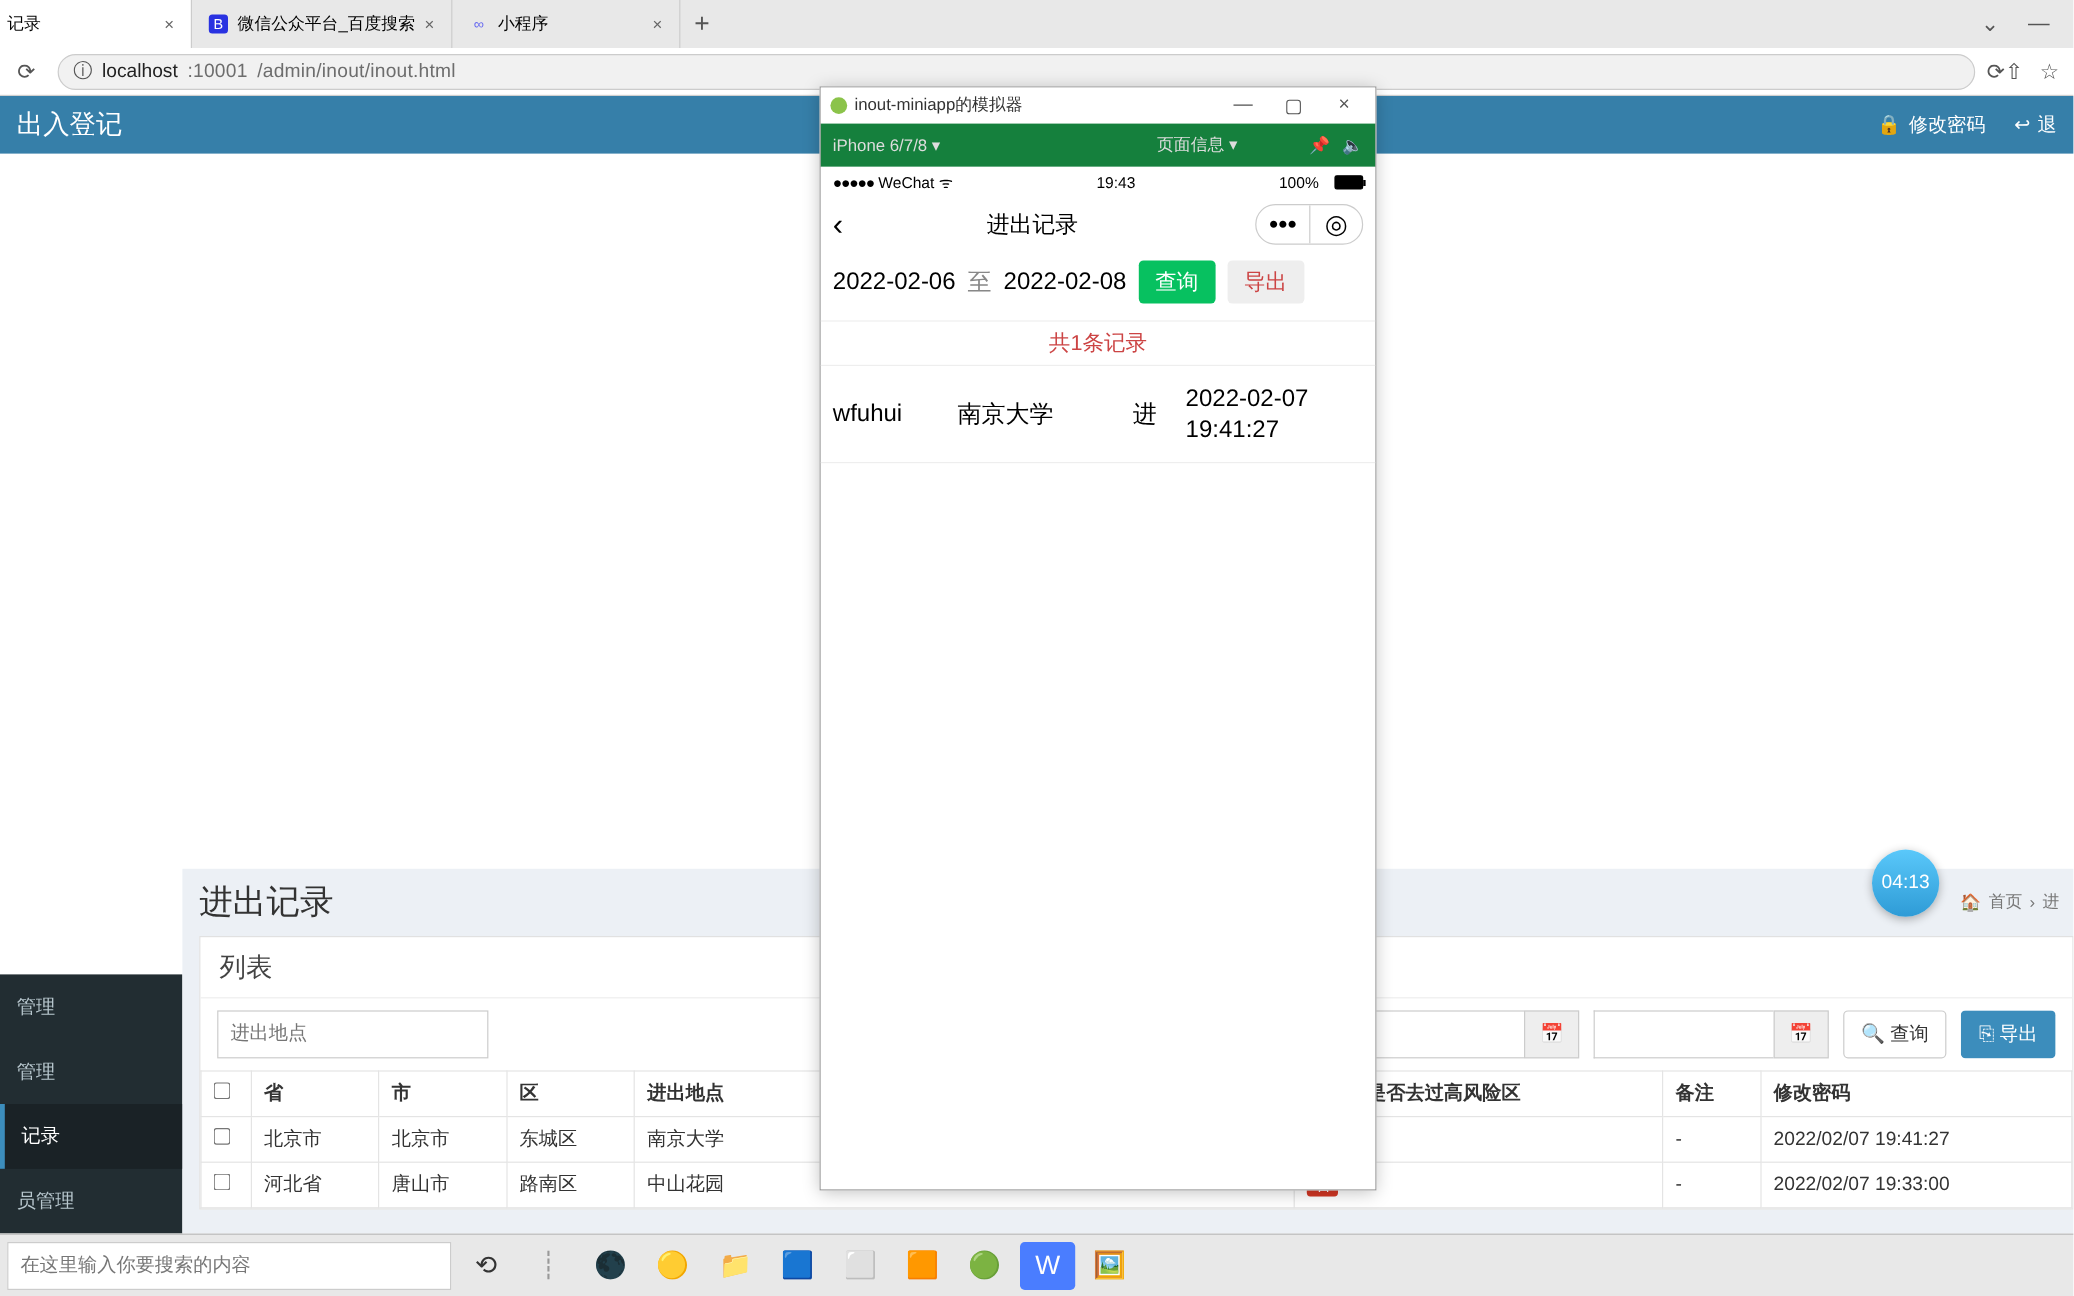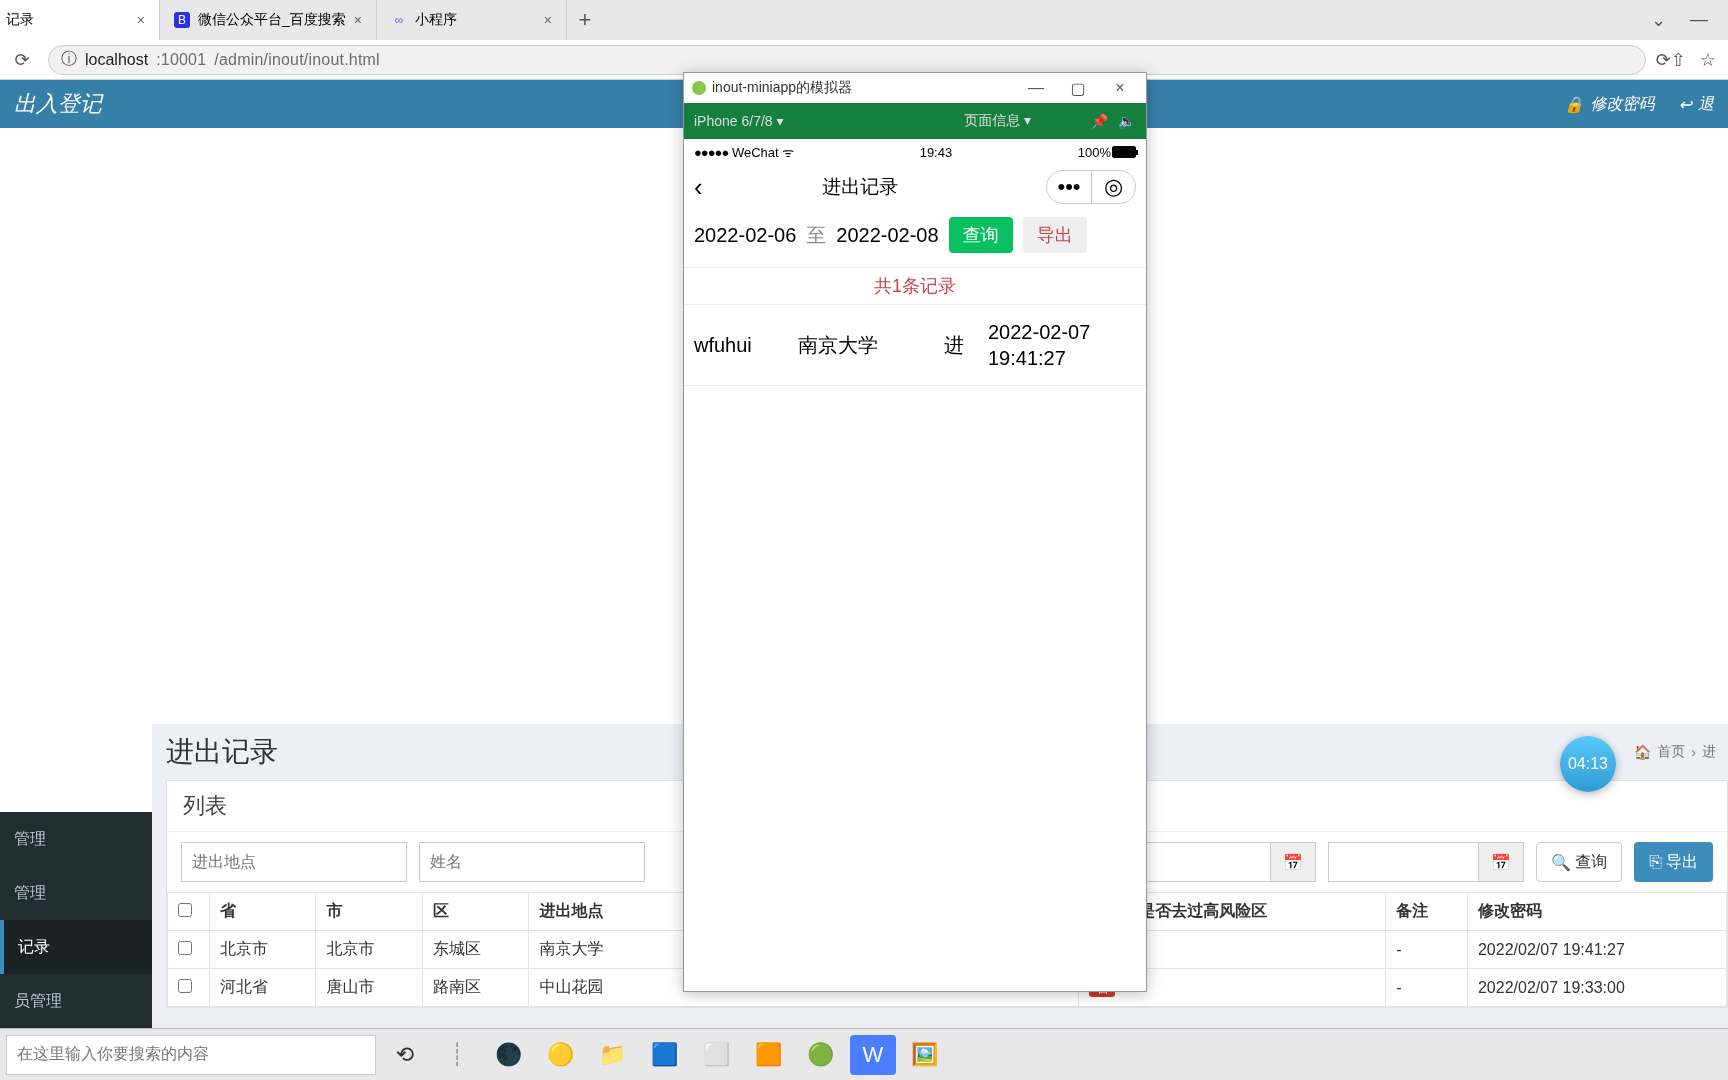--- a/index.html
+++ b/index.html
@@ -15,21 +15,21 @@
 .newtab{width:36px;color:#555;font-size:22px;display:flex;align-items:center;justify-content:center;}
 .winctrl{margin-left:auto;display:flex;gap:24px;padding-right:20px;color:#555;font-size:18px;}
 .addrbar{height:40px;background:#fff;border-bottom:1px solid #d0d0d0;display:flex;align-items:center;gap:10px;padding:0 6px;}
 .navicon{width:32px;height:32px;display:flex;align-items:center;justify-content:center;color:#555;font-size:18px;}
 .urlbox{flex:1;display:flex;align-items:center;gap:8px;border:1px solid #ccc;border-radius:18px;height:30px;padding:0 12px;color:#555;background:#f1f1f1;}
 .urlbox .host{color:#222;}
 .urlbox .path{color:#6d6d6d;letter-spacing:.2px;}
 .addr-acts{display:flex;gap:14px;padding-right:6px;color:#555;font-size:18px;}
 
 
-.pagehdr{height:48px;background:#367fa9;color:#fff;display:flex;align-items:center;padding:0 14px;font-size:22px;font-style:italic;}
+.pagehdr{height:48px;background:#367fa9;color:#fff;display:flex;align-items:center;padding:0 14px;font-size:22px;}
 .hdr-spc{flex:1}
 .hdr-link{display:flex;align-items:center;gap:6px;font-size:16px;margin-left:24px;cursor:pointer;}
 
 
 .layout{display:flex;height:calc(1080px - 40px - 40px - 48px - 52px);align-items:flex-end;}
 .sidebar{width:152px;background:#222d32;color:#b8c7ce;}
 .sidebar .item{height:54px;display:flex;align-items:center;padding:0 14px;font-size:16px;}
 .sidebar .item.active{background:#1a2226;color:#fff;border-left:4px solid #3c8dbc;}
 .main{flex:1;background:#ecf0f5;padding:0 0 20px 14px;overflow:hidden;}
 .bc-row{height:56px;display:flex;align-items:center;}
@@ -60,21 +60,21 @@
 .sim{position:absolute;left:683px;top:72px;width:464px;height:920px;background:#fff;border:1px solid #999;box-shadow:0 2px 14px rgba(0,0,0,.25);display:flex;flex-direction:column;}
 .sim-title{height:30px;background:#fff;display:flex;align-items:center;padding:0 8px;font-size:14px;color:#333;gap:6px;}
 .sim-title .ico{width:14px;height:14px;border-radius:50%;background:#8bc34a;}
 .sim-title .spc{flex:1}
 .sim-title .tc{width:36px;text-align:center;color:#555;font-size:16px;cursor:pointer;}
 .sim-bar{height:36px;background:#15803d;color:#ddd;display:flex;align-items:center;font-size:14px;padding:0 10px;gap:10px;}
 .sim-bar .spc{flex:1}
 .phone{flex:1;background:#fff;display:flex;flex-direction:column;}
 .ph-status{height:26px;display:flex;align-items:center;justify-content:space-between;font-size:13px;padding:0 10px;}
 .ph-status .dots{letter-spacing:-1px;}
-.ph-status .bat{display:flex;align-items:center;gap:1px;}
+.ph-status .bat{display:flex;align-items:center;gap:13px;}
 .bat-ic{width:24px;height:12px;border:1px solid #000;border-radius:2px;position:relative;background:#000;}
 .bat-ic:after{content:"";position:absolute;right:-3px;top:3px;width:2px;height:5px;background:#000;}
 .ph-nav{height:44px;display:flex;align-items:center;padding:0 10px;}
 .ph-nav .back{font-size:26px;font-weight:300;cursor:pointer;}
 .ph-nav .t{flex:1;text-align:center;font-size:19px;transform:translateX(-14px);}
 .capsule{display:flex;border:1px solid #ccc;border-radius:20px;height:34px;overflow:hidden;}
 .capsule div{width:44px;display:flex;align-items:center;justify-content:center;font-size:22px;}
 .capsule .sep{border-left:1px solid #ccc;}
 .ph-form{padding:8px 10px 14px;display:flex;align-items:center;gap:10px;font-size:20px;}
 .ph-btn{height:36px;padding:0 14px;border-radius:4px;font-size:18px;display:flex;align-items:center;}
@@ -90,21 +90,21 @@
 
 .taskbar{position:absolute;left:0;right:0;bottom:0;height:52px;background:#e8e8e8;border-top:1px solid #bbb;display:flex;align-items:center;padding:0 6px;gap:6px;}
 .taskbar .search{width:370px;height:40px;background:#fff;border:1px solid #ccc;padding:0 10px;color:#777;display:flex;align-items:center;}
 .tapp{width:46px;height:40px;display:flex;align-items:center;justify-content:center;font-size:22px;border-radius:4px;}
 .task-spc{flex:1}
 .tray{display:flex;align-items:center;gap:10px;color:#555;font-size:16px;}
 .tray .temp{text-align:right;font-size:14px;line-height:1.1;}
 .tray .clk{text-align:center;font-size:14px;line-height:1.1;}
 
 
-.fab{position:absolute;right:112px;bottom:288px;width:56px;height:56px;border-radius:50%;background:linear-gradient(#5ac8fa,#2e9bd6);color:#fff;display:flex;align-items:center;justify-content:center;font-size:16px;box-shadow:0 2px 8px rgba(0,0,0,.3);}
+.fab{position:absolute;right:112px;bottom:316px;width:56px;height:56px;border-radius:50%;background:linear-gradient(#5ac8fa,#2e9bd6);color:#fff;display:flex;align-items:center;justify-content:center;font-size:16px;box-shadow:0 2px 8px rgba(0,0,0,.3);}
 </style>
 </head>
 <body>
 
 <div class="tabbar">
   <div class="tab active first">
     <span>记录</span>
     <span class="close">×</span>
   </div>
   <div class="tab">
@@ -176,21 +176,20 @@
         <span>›</span>
         <span>进</span>
       </div>
     </div>
 
     <div class="panel">
       <div class="panel-h">列表</div>
 
       <div class="filters">
         <input class="tinput w180" placeholder="进出地点" style="">
-        <input class="tinput w180" placeholder="姓名" style="">
         <div class="ftr-spc"></div>
         <div class="ig">
           <input class="tinput" style="">
           <div class="btn-cal">📅</div>
         </div>
         <div class="ig">
           <input class="tinput" style="">
           <div class="btn-cal">📅</div>
         </div>
         <button class="btn btn-def">

